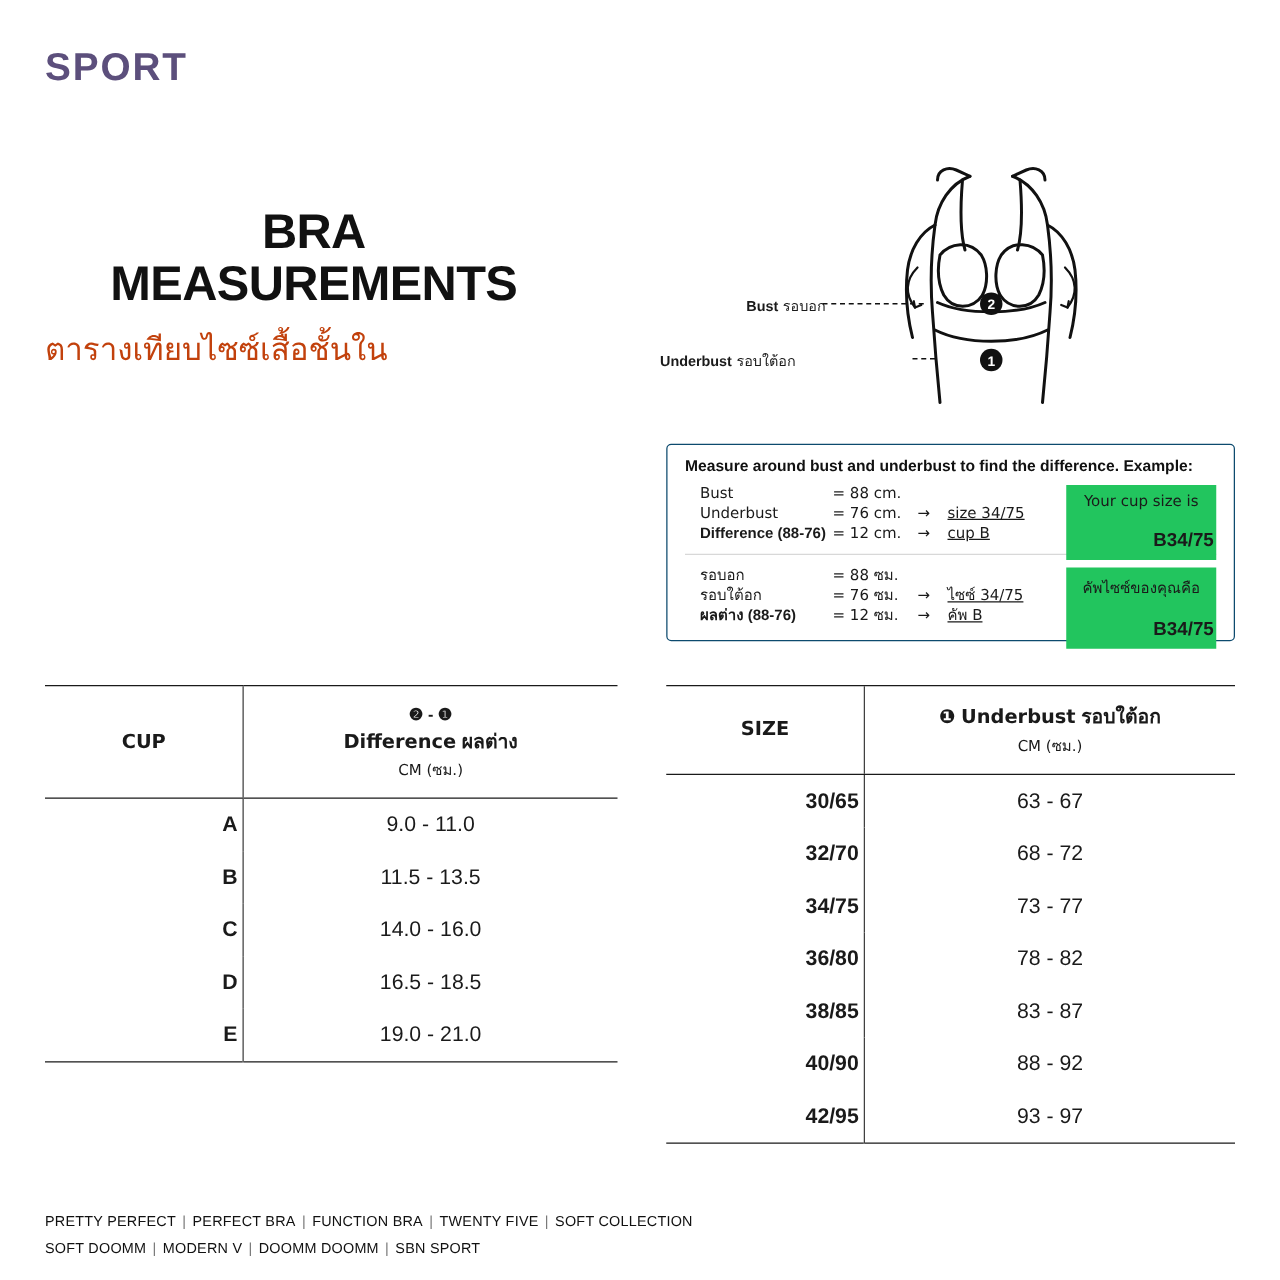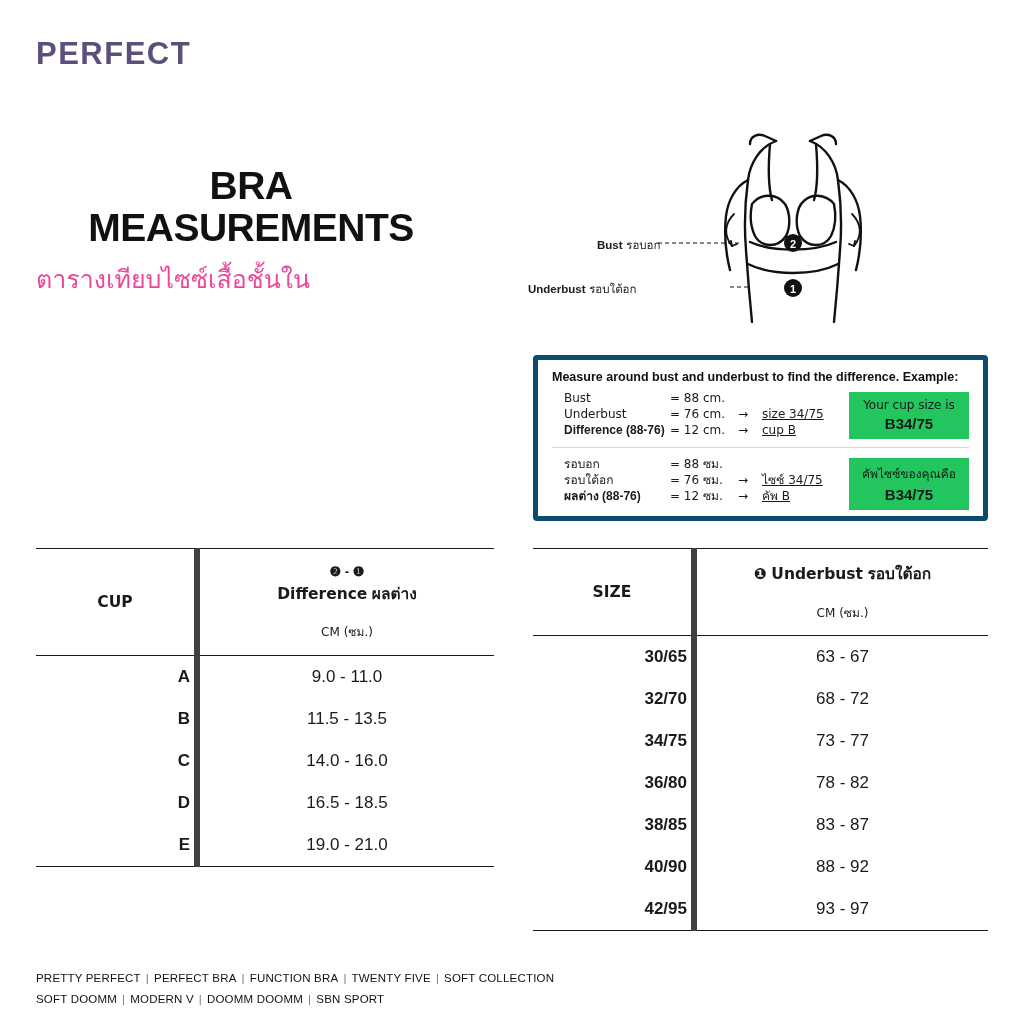--- a/index.html
+++ b/index.html
@@ -44,21 +44,21 @@
     font-size: 39px;
     font-weight: bold;
     letter-spacing: -0.5px;
     line-height: 1.08;
     color: #111;
     text-align: center;
   }
   .subtitle-thai {
     margin-top: 10px;
     font-size: 25px;
-    color: #ec4899;
+    color: #c2410c;
     font-family: "DejaVu Sans", sans-serif;
     font-weight: normal;
   }
 
   
   .illustration {
     position: absolute;
     left: 600px;
     top: 130px;
     width: 330px;
@@ -73,21 +73,21 @@
   .illo-label b { font-family: "Liberation Sans", sans-serif; }
   .lbl-bust { left: -3px; top: 106px; }
   .lbl-underbust { left: -72px; top: 150px; }
 
   
   .example-box {
     position: absolute;
     left: 533px;
     top: 355px;
     width: 455px;
-    border: 5px solid #0c4a6e;
+    border: 1px solid #0c4a6e;
     border-radius: 4px;
     background: #fff;
     padding: 10px 14px 12px 14px;
     box-sizing: border-box;
   }
   .ex-headline {
     font-size: 12.5px;
     font-weight: bold;
     color: #111;
     margin-bottom: 6px;
@@ -116,21 +116,22 @@
     padding: 6px 2px 7px 2px;
     box-sizing: border-box;
     font-size: 12px;
     font-family: "DejaVu Sans", sans-serif;
   }
   .ex-badge .big {
     display: block;
     font-family: "Liberation Sans", sans-serif;
     font-weight: bold;
     font-size: 15px;
-    margin-top: 3px;
+    margin-top: 16px;
+    text-align: right;
   }
   .ex-divider {
     border-top: 1px solid #d8d8d8;
     margin: 9px 0 8px 0;
   }
   .ex-thai .ex-headline { font-family: "DejaVu Sans", sans-serif; font-weight: bold; font-size: 12.5px;}
 
   
   .table {
     position: absolute;
@@ -141,38 +142,38 @@
 
   table { border-collapse: collapse; width: 100%; }
   thead th {
     border-top: 1px solid #1a1a1a;
     border-bottom: 1px solid #1a1a1a;
     padding: 14px 4px 14px 4px;
     font-size: 16px;
     vertical-align: middle;
   }
   .th-left-cup { width: 150px; }
-  .col-divider { border-left: 6px solid #404040; }
+  .col-divider { border-left: 1px solid #404040; }
   .hdr-stack { line-height: 1.35; }
   .hdr-circ {
     font-size: 13px;
     display: block;
     margin-bottom: 2px;
   }
   .hdr-main {
     font-size: 15.5px;
     font-weight: bold;
     font-family: "DejaVu Sans", sans-serif;
   }
   .hdr-unit {
     display: block;
     font-size: 12px;
     font-weight: normal;
     font-family: "DejaVu Sans", sans-serif;
-    margin-top: 20px;
+    margin-top: 4px;
   }
   tbody td {
     text-align: center;
     font-size: 17px;
     padding: 11px 4px;
   }
   tbody td.cup {
     font-weight: bold;
     text-align: right;
   }
@@ -193,21 +194,21 @@
     line-height: 1.85;
     color: #111;
   }
   .footer span.sep { margin: 0 5px; color: #777; }
 </style>
 </head>
 <body>
 
 <div class="page">
 
-  <div class="brand">PERFECT</div>
+  <div class="brand">SPORT</div>
 
   <div class="title-block">
     <div class="title-line">BRA</div>
     <div class="title-line">MEASUREMENTS</div>
     <div class="subtitle-thai">ตารางเทียบไซซ์เสื้อชั้นใน</div>
   </div>
 
   <div class="illustration">
     <svg width="330" height="210" viewBox="0 0 330 210">
       <g fill="none" stroke="#111" stroke-width="2.4" stroke-linecap="round" stroke-linejoin="round">

